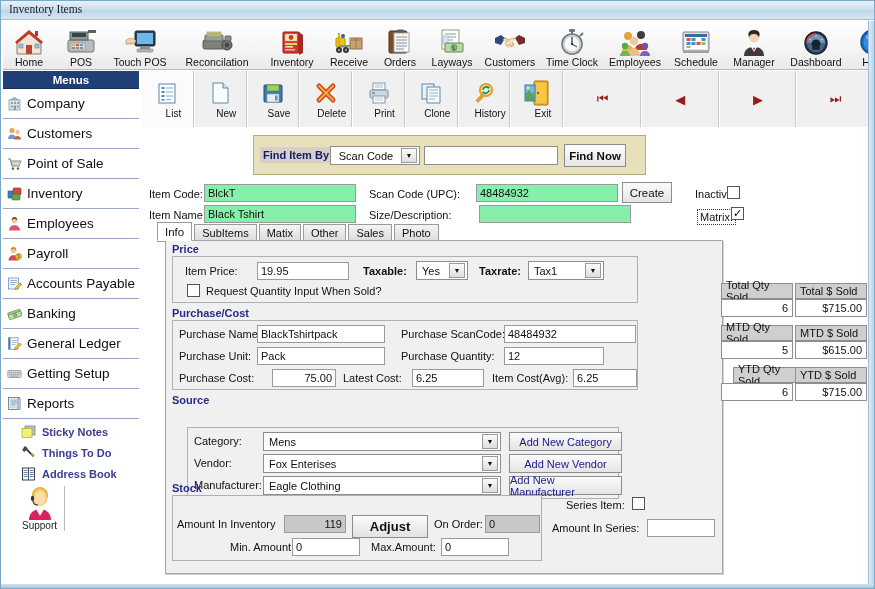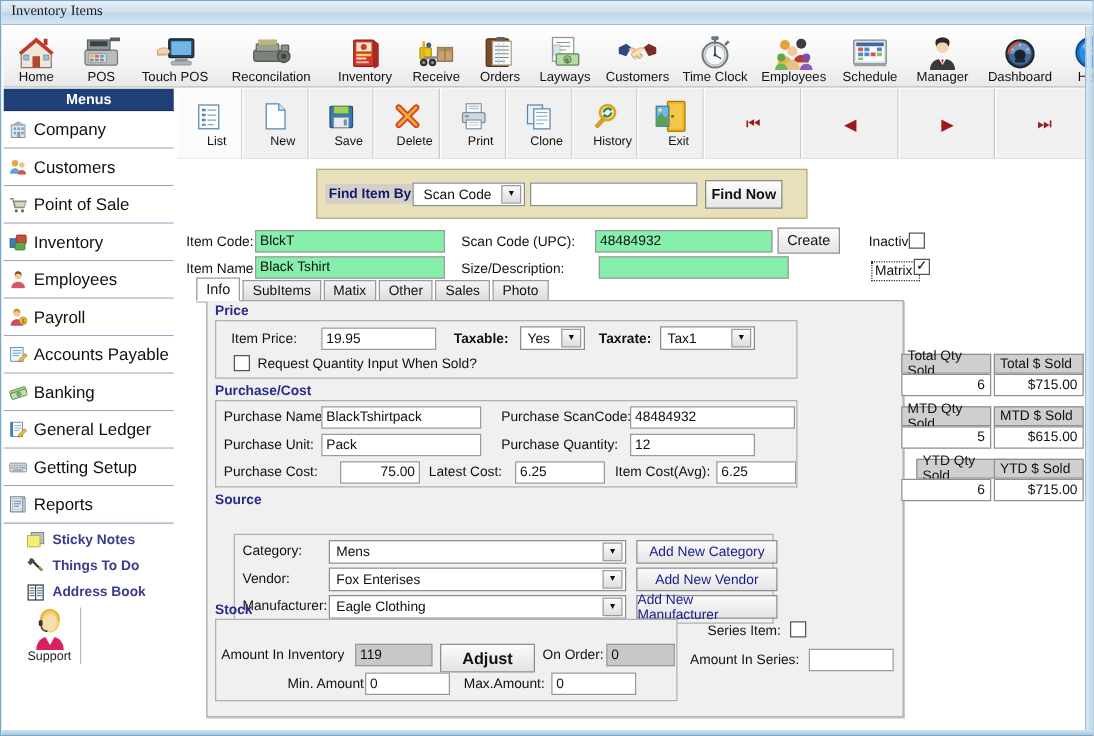--- a/index.html
+++ b/index.html
@@ -903,21 +903,21 @@
         <div class="combo fcombo" style="left:75px; top:48px; width:238px;">
           <span class="ctext">Eagle Clothing</span>
           <span class="carrow">▼</span>
         </div>
         <div class="fbtn" style="left:321px; top:48px; width:113px;">Add New Manufacturer</div>
       </div>
 
       <span class="gtitle" style="left:6px; top:241px;">Stock</span>
       <div class="group" style="left:6px; top:254px; width:370px; height:66px;">
         <span class="flabel2" style="left:4px; top:22px;">Amount In Inventory</span>
-        <input class="finput ro" style="left: 111px; top: 19px; width: 62px;" readonly="" value="119">
+        <input class="finput ro" style="left: 111px; top: 19px; width: 62px; text-align: right;" readonly="" value="119">
         <div id="adjustbtn">Adjust</div>
         <span class="flabel2" style="left:261px; top:22px;">On Order:</span>
         <input class="finput ro" style="left: 312px; top: 19px; width: 55px;" readonly="" value="0">
 
         <span class="flabel2" style="left:57px; top:45px;">Min. Amount</span>
         <input class="finput" style="left: 119px; top: 42px; width: 68px;" value="0">
         <span class="flabel2" style="left:198px; top:45px;">Max.Amount:</span>
         <input class="finput" style="left: 268px; top: 42px; width: 68px;" value="0">
       </div>
 

